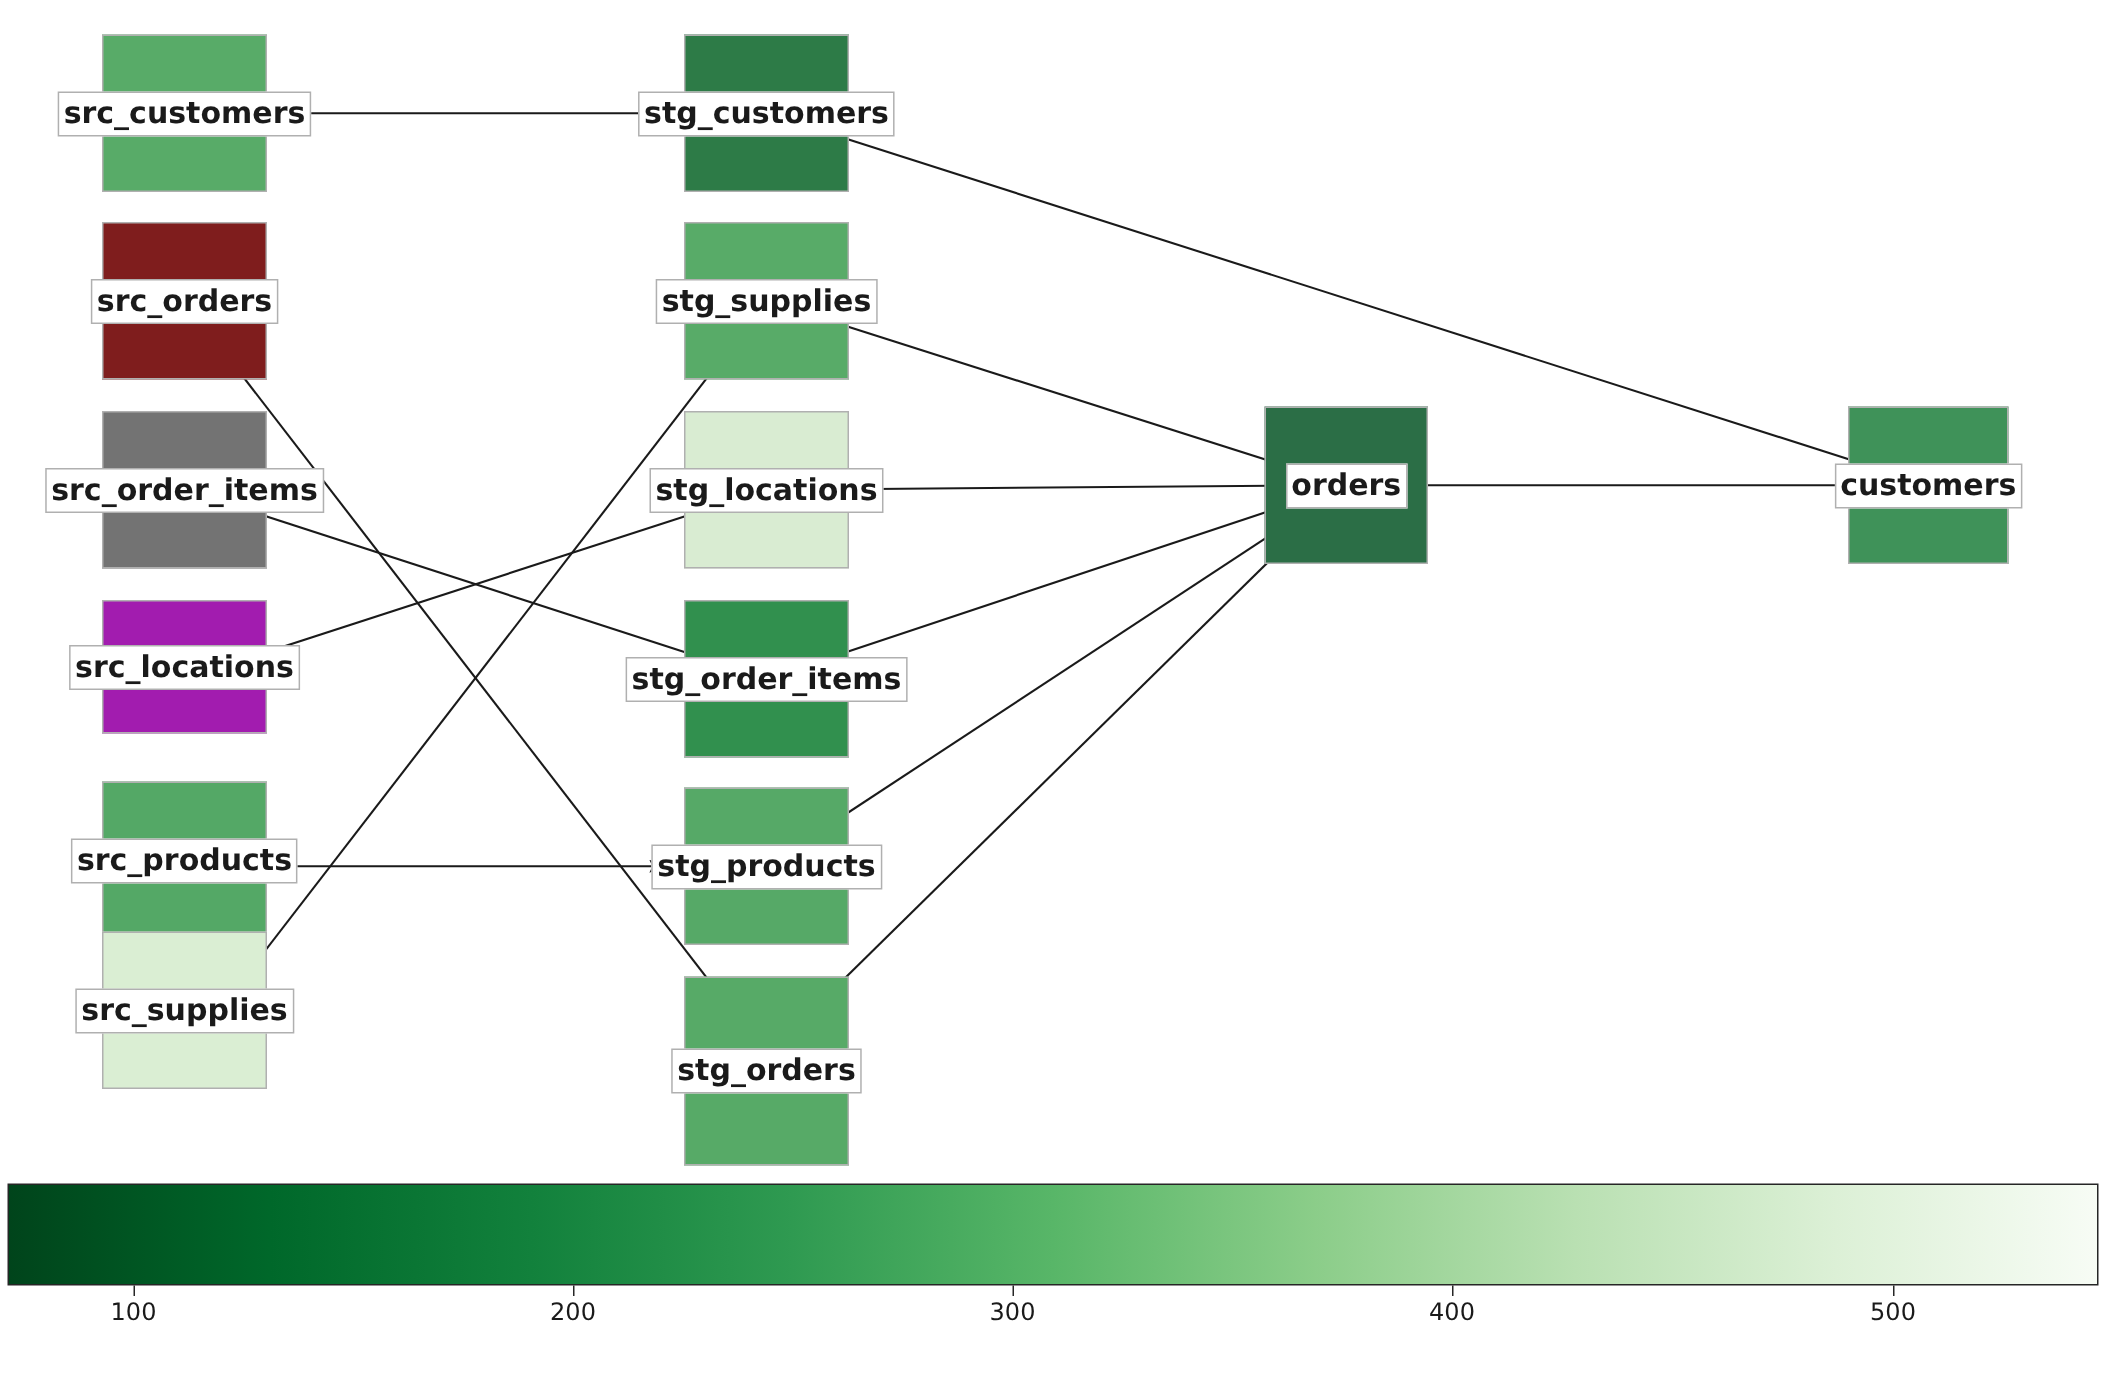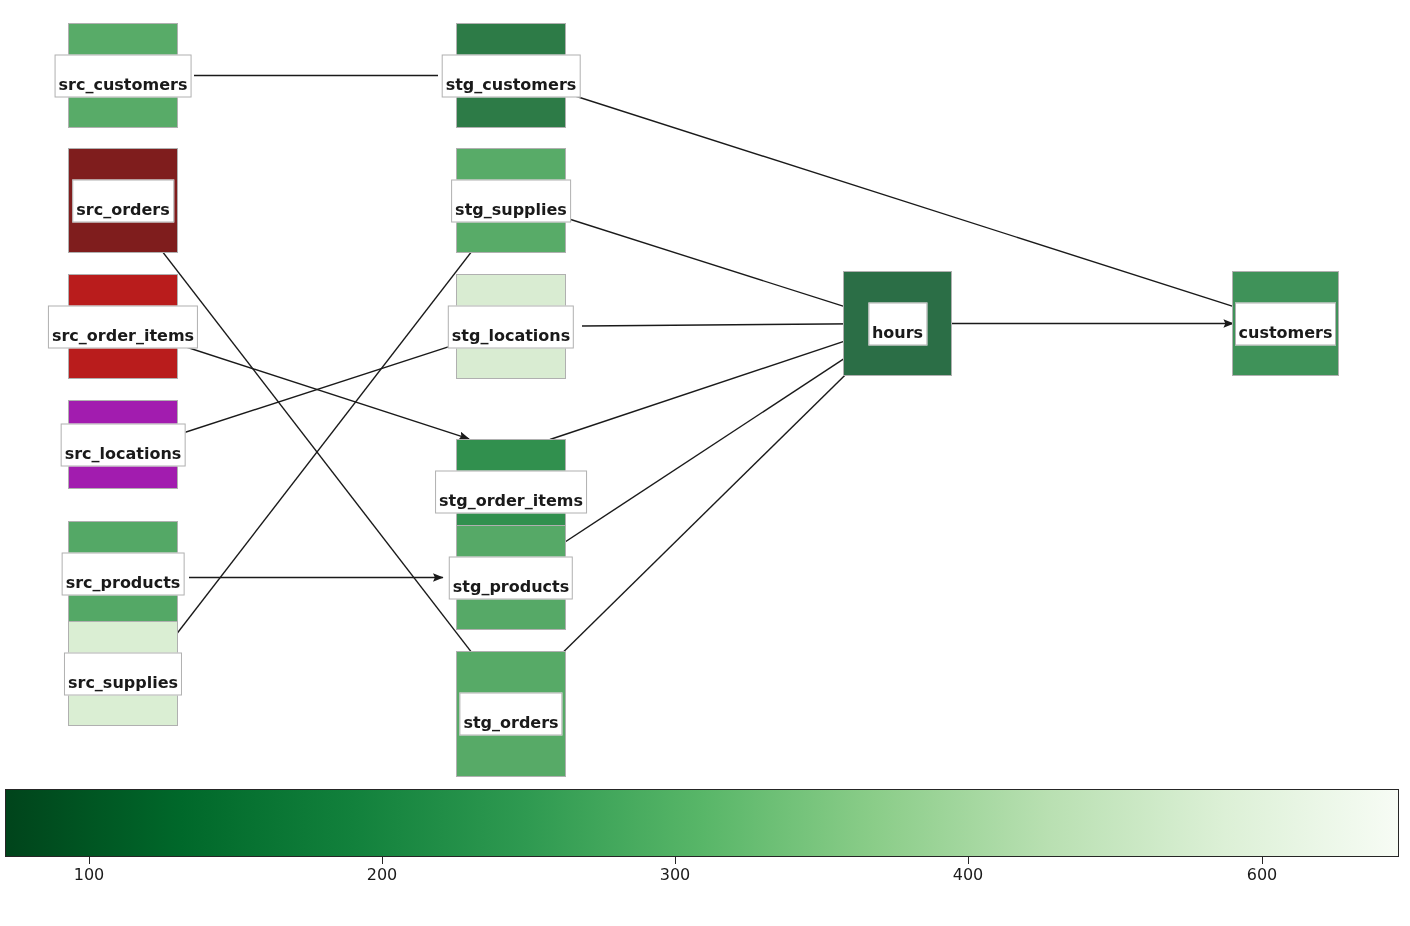--- a/index.html
+++ b/index.html
@@ -41,23 +41,23 @@
     position: absolute;
     left: 50%;
     top: 50%;
     transform: translate(-50%, -50%);
     white-space: nowrap;
     background: #ffffff;
     border: 1px solid #b0b0b0;
     color: #1a1a1a;
     font-family: "DejaVu Sans", sans-serif;
     font-weight: bold;
-    font-size: 16px;
+    font-size: 20px;
     line-height: 1.25;
-    padding: 19px 3px 2px 3px;
+    padding: 1px 3px 2px 3px;
     z-index: 5;
   }
   
   #colorbar-wrap {
     position: absolute;
     left: 0;
     top: 775px;
     width: 1410px;
     height: 151px;
   }
@@ -140,52 +140,52 @@
         </g>
     </svg>
 
     <div id="nodes-group">
         <div class="node" style="left: 68px; top: 23px; width: 110px; height: 105px; background: rgb(88, 171, 104);">
           <div class="node-label">src_customers</div>
         </div>
         <div class="node" style="left: 68px; top: 148px; width: 110px; height: 105px; background: #7f1d1d;">
           <div class="node-label">src_orders</div>
         </div>
-        <div class="node" style="left: 68px; top: 274px; width: 110px; height: 105px; background: #b91c1c;">
+        <div class="node" style="left: 68px; top: 274px; width: 110px; height: 105px; background: #737373;">
           <div class="node-label">src_order_items</div>
         </div>
         <div class="node" style="left: 68px; top: 400px; width: 110px; height: 89px; background: #a21caf; text-align: right;">
           <div class="node-label">src_locations</div>
         </div>
         <div class="node" style="left: 68px; top: 521px; width: 110px; height: 105px; background: rgb(84, 168, 102);">
           <div class="node-label">src_products</div>
         </div>
         <div class="node" style="left: 68px; top: 621px; width: 110px; height: 105px; background: rgb(218, 238, 211);">
           <div class="node-label">src_supplies</div>
         </div>
         <div class="node" style="left: 456px; top: 23px; width: 110px; height: 105px; background: rgb(45, 123, 71);">
           <div class="node-label">stg_customers</div>
         </div>
         <div class="node" style="left: 456px; top: 148px; width: 110px; height: 105px; background: rgb(88, 171, 104);">
           <div class="node-label">stg_supplies</div>
         </div>
         <div class="node" style="left: 456px; top: 274px; width: 110px; height: 105px; background: rgb(217, 236, 210);">
           <div class="node-label">stg_locations</div>
         </div>
-        <div class="node" style="left: 456px; top: 400px; width: 110px; height: 105px; background: rgb(49, 144, 78); margin-top: 39px;">
+        <div class="node" style="left: 456px; top: 400px; width: 110px; height: 105px; background: rgb(49, 144, 78);">
           <div class="node-label">stg_order_items</div>
         </div>
         <div class="node" style="left: 456px; top: 525px; width: 110px; height: 105px; background: rgb(86, 169, 103);">
           <div class="node-label">stg_products</div>
         </div>
         <div class="node" style="left: 456px; top: 651px; width: 110px; height: 126px; background: rgb(87, 170, 103);">
           <div class="node-label">stg_orders</div>
         </div>
         <div class="node" style="left: 843px; top: 271px; width: 109px; height: 105px; background: rgb(43, 110, 70);">
-          <div class="node-label">hours</div>
+          <div class="node-label">orders</div>
         </div>
         <div class="node" style="left: 1232px; top: 271px; width: 107px; height: 105px; background: rgb(63, 146, 89);">
           <div class="node-label">customers</div>
         </div>
       </div>
   </div>
 
   <div id="colorbar-wrap">
     <div id="colorbar" style="background: linear-gradient(to right, rgb(0, 68, 27), rgb(0, 104, 42), rgb(18, 129, 60), rgb(47, 154, 81), rgb(88, 182, 104), rgb(139, 205, 137), rgb(185, 224, 178), rgb(220, 240, 214), rgb(247, 252, 245));"></div>
     <div id="cb-ticks">
@@ -200,18 +200,18 @@
         <div class="cb-tick" style="left: 675px;">
           <div class="tick-mark"></div>
           <div class="tick-text">300</div>
         </div>
         <div class="cb-tick" style="left: 968px;">
           <div class="tick-mark"></div>
           <div class="tick-text">400</div>
         </div>
         <div class="cb-tick" style="left: 1262px;">
           <div class="tick-mark"></div>
-          <div class="tick-text">600</div>
+          <div class="tick-text">500</div>
         </div>
       </div>
   </div>
 
 </div>
 
 </body></html>

